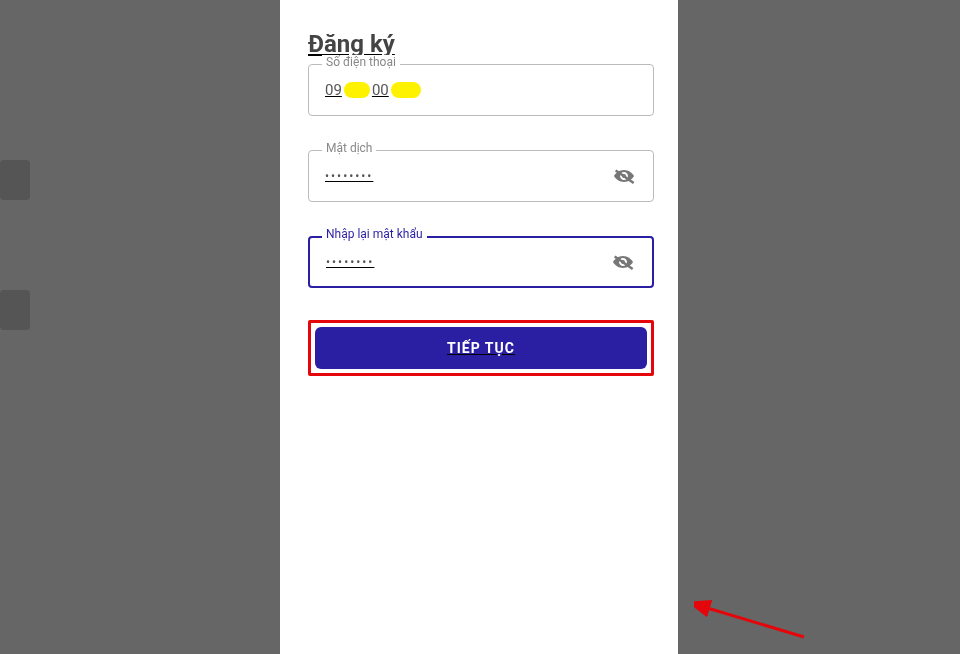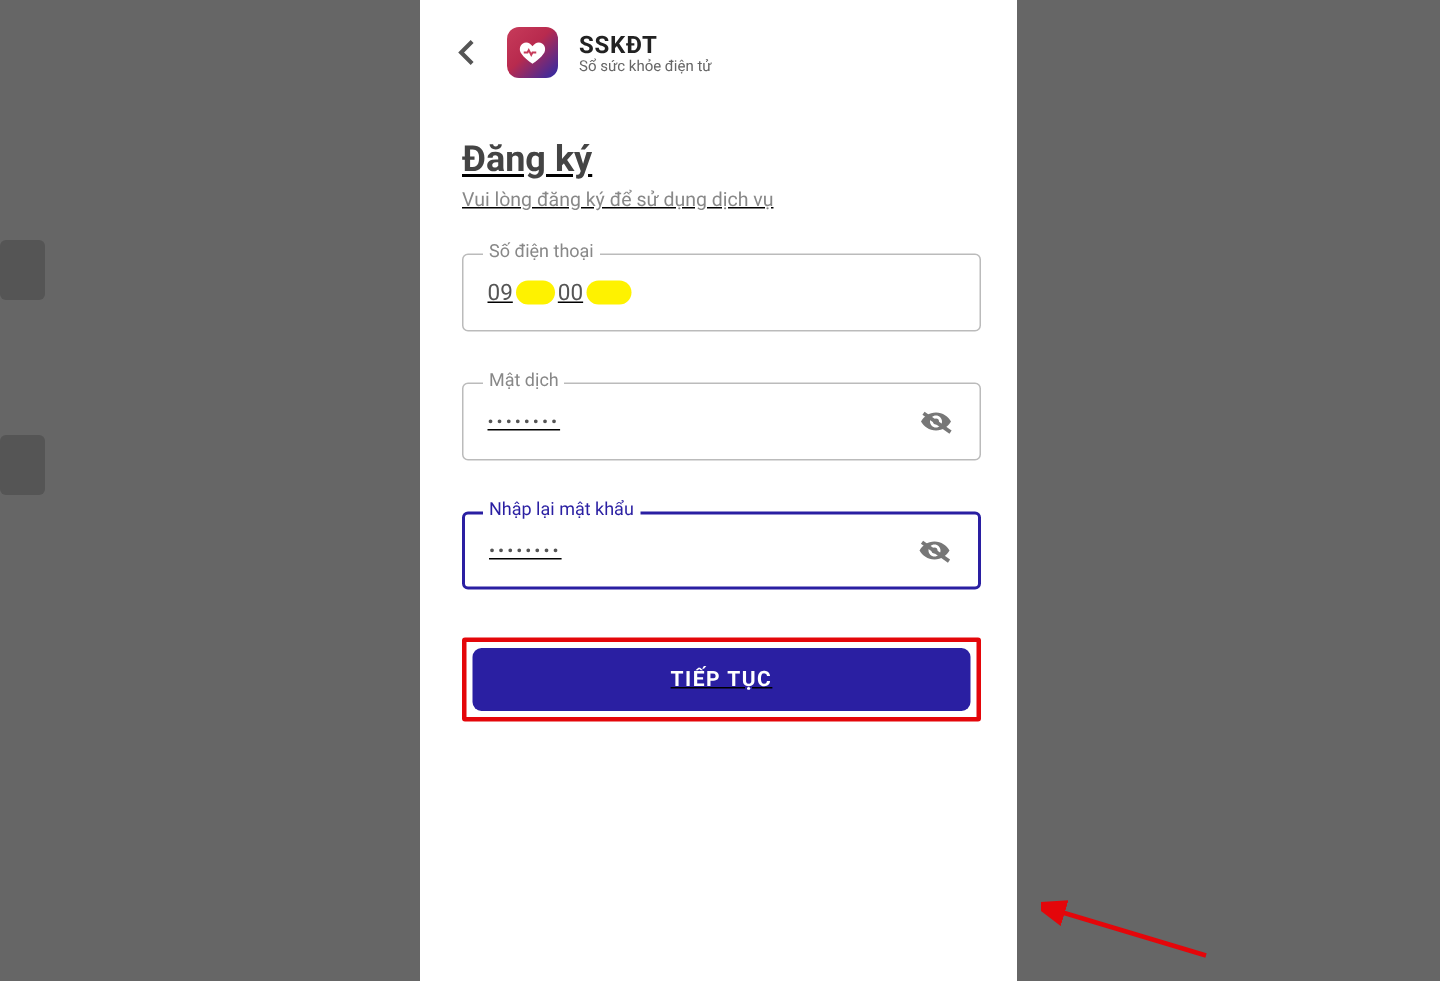--- a/index.html
+++ b/index.html
@@ -128,41 +128,23 @@
     }
   </style>
 </head>
 <body>
 
 <div class="bg-blur-box bg1"></div>
 <div class="bg-blur-box bg2"></div>
 
 <div class="phone">
 
-  <div class="header">
-    <div class="back-btn">
-      <svg viewBox="0 0 24 24" width="22" height="22">
-        <polyline points="15 4 7 12 15 20"></polyline>
-      </svg>
-    </div>
-    <div class="app-icon">
-      <svg viewBox="0 0 24 24">
-        <path fill="#fff" d="M12 21s-7-4.5-9.5-9C.7 8.4 3 4 7 4c2 0 3.5 1.2 5 3 1.5-1.8 3-3 5-3 4 0 6.3 4.4 4.5 8-2.5 4.5-9.5 9-9.5 9z"></path>
-        <path fill="none" stroke="#c73b5a" stroke-width="1.5" d="M5 12h3l1-2 2 4 1-2h3"></path>
-      </svg>
-    </div>
-    <div class="app-title">
-      <span class="title">SSKĐT</span>
-      <span class="sub">Sổ sức khỏe điện tử</span>
-    </div>
-  </div>
 
   <div class="content">
     <h1 class="page-title">Đăng ký</h1>
-    <p class="page-sub">Vui lòng đăng ký để sử dụng dịch vụ</p>
 
 
     <div class="field">
       <span class="field-label">Số điện thoại</span>
       <div class="field-box">
         <span class="field-value">
           <span>09</span>
           <span class="redact" style="width:26px"></span>
           <span>00</span>
           <span class="redact" style="width:30px"></span>

